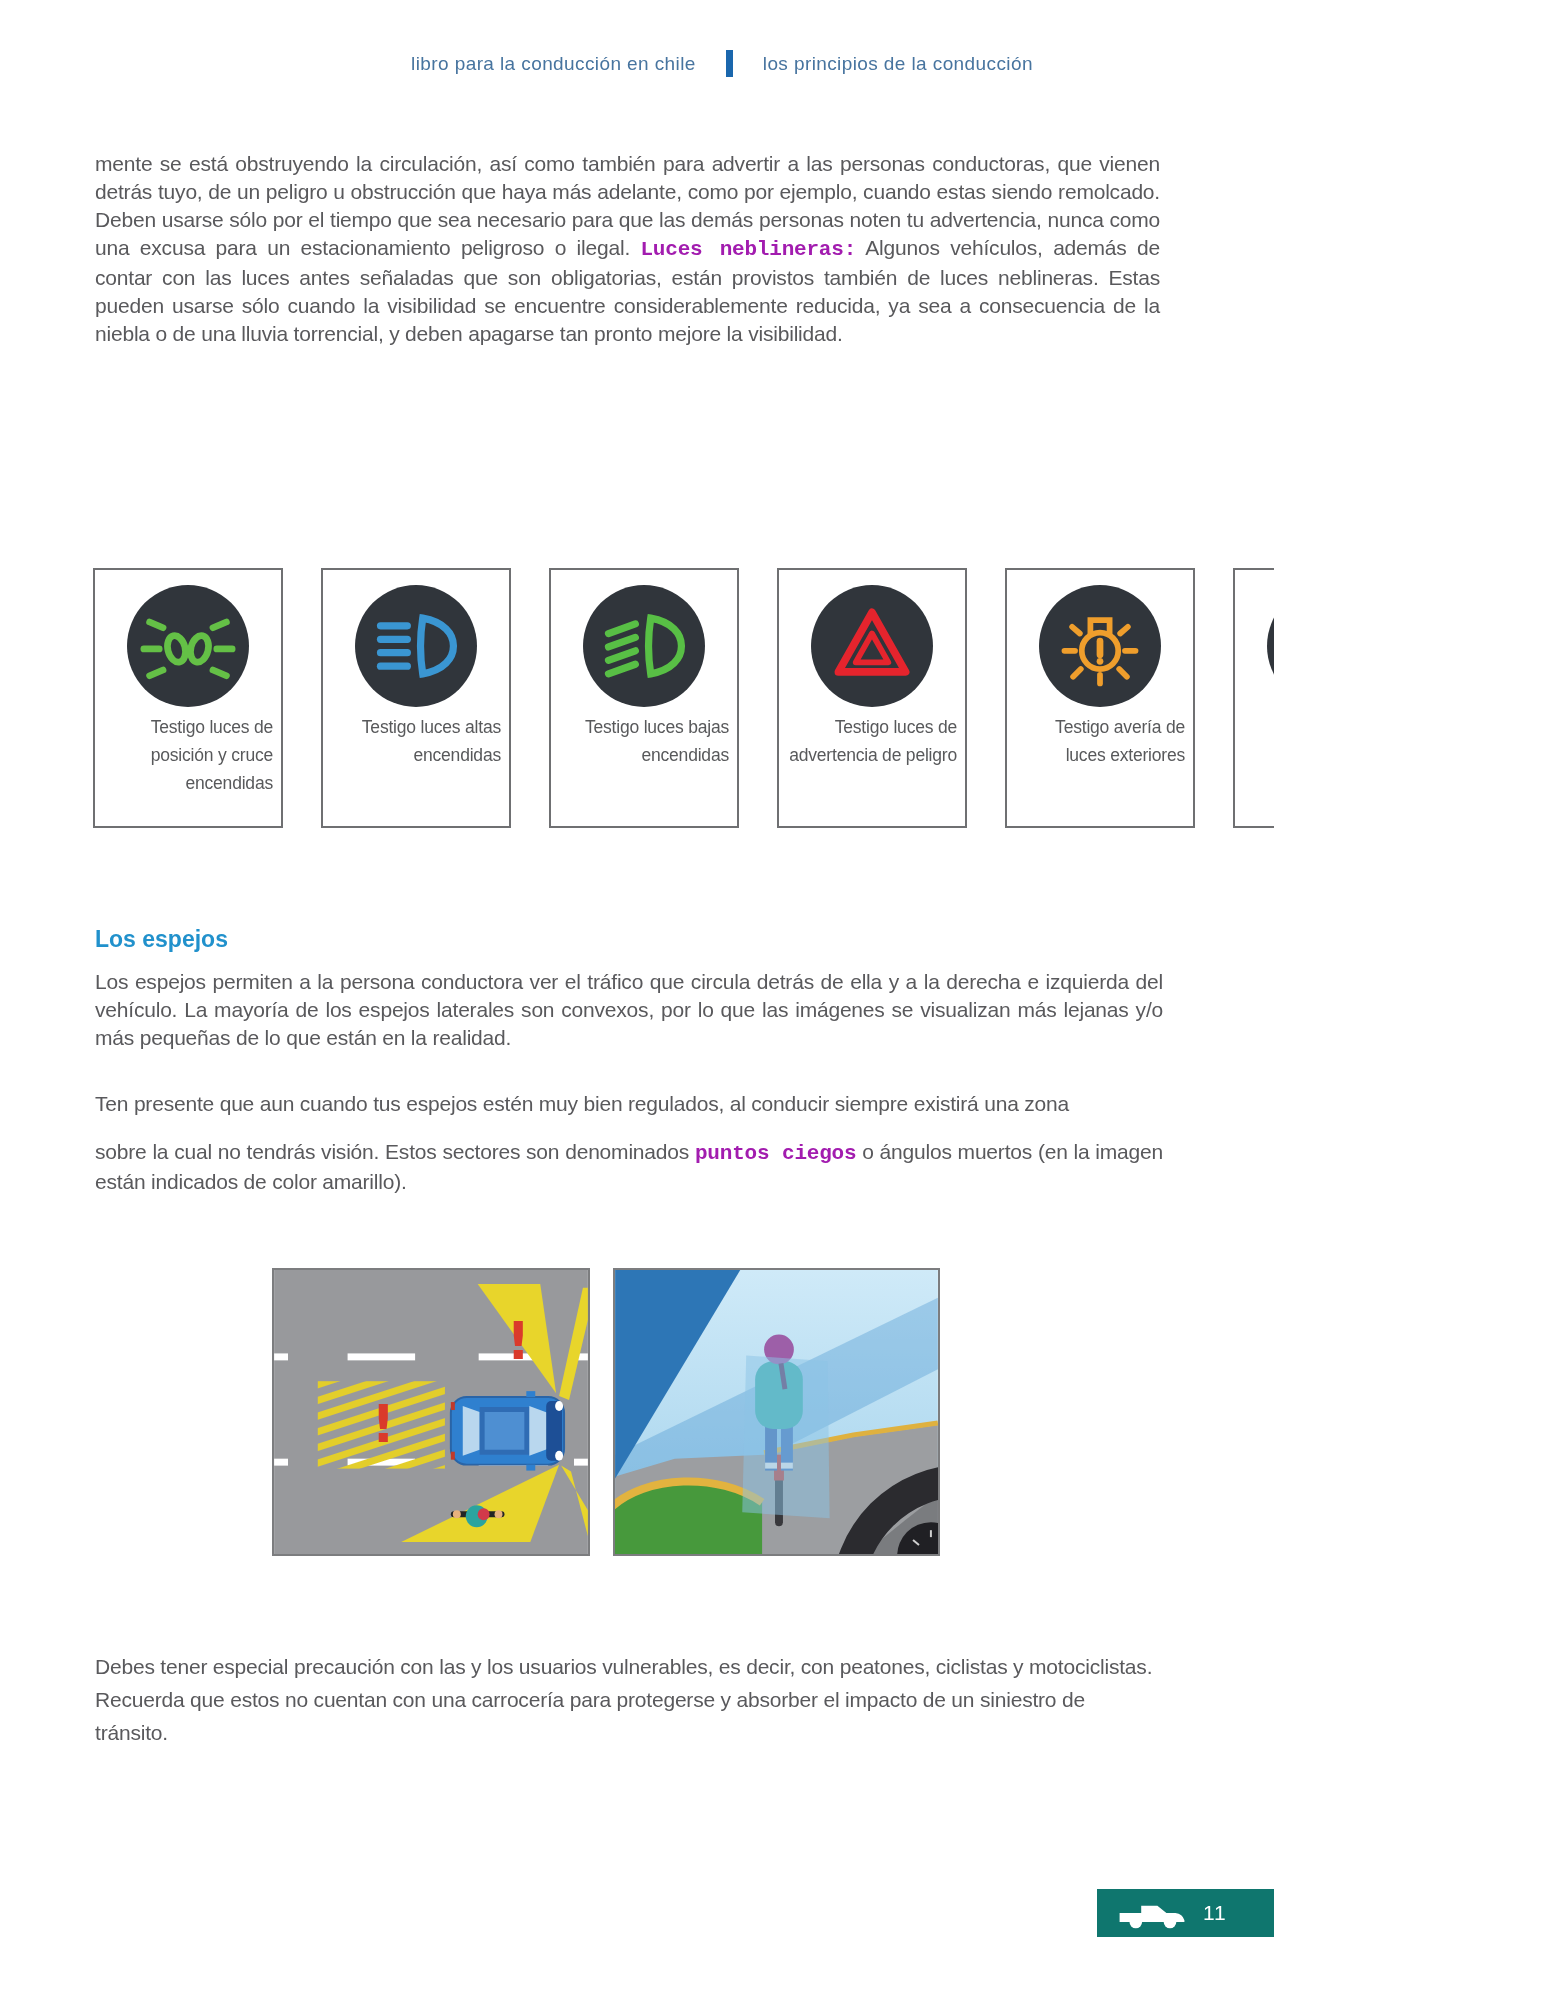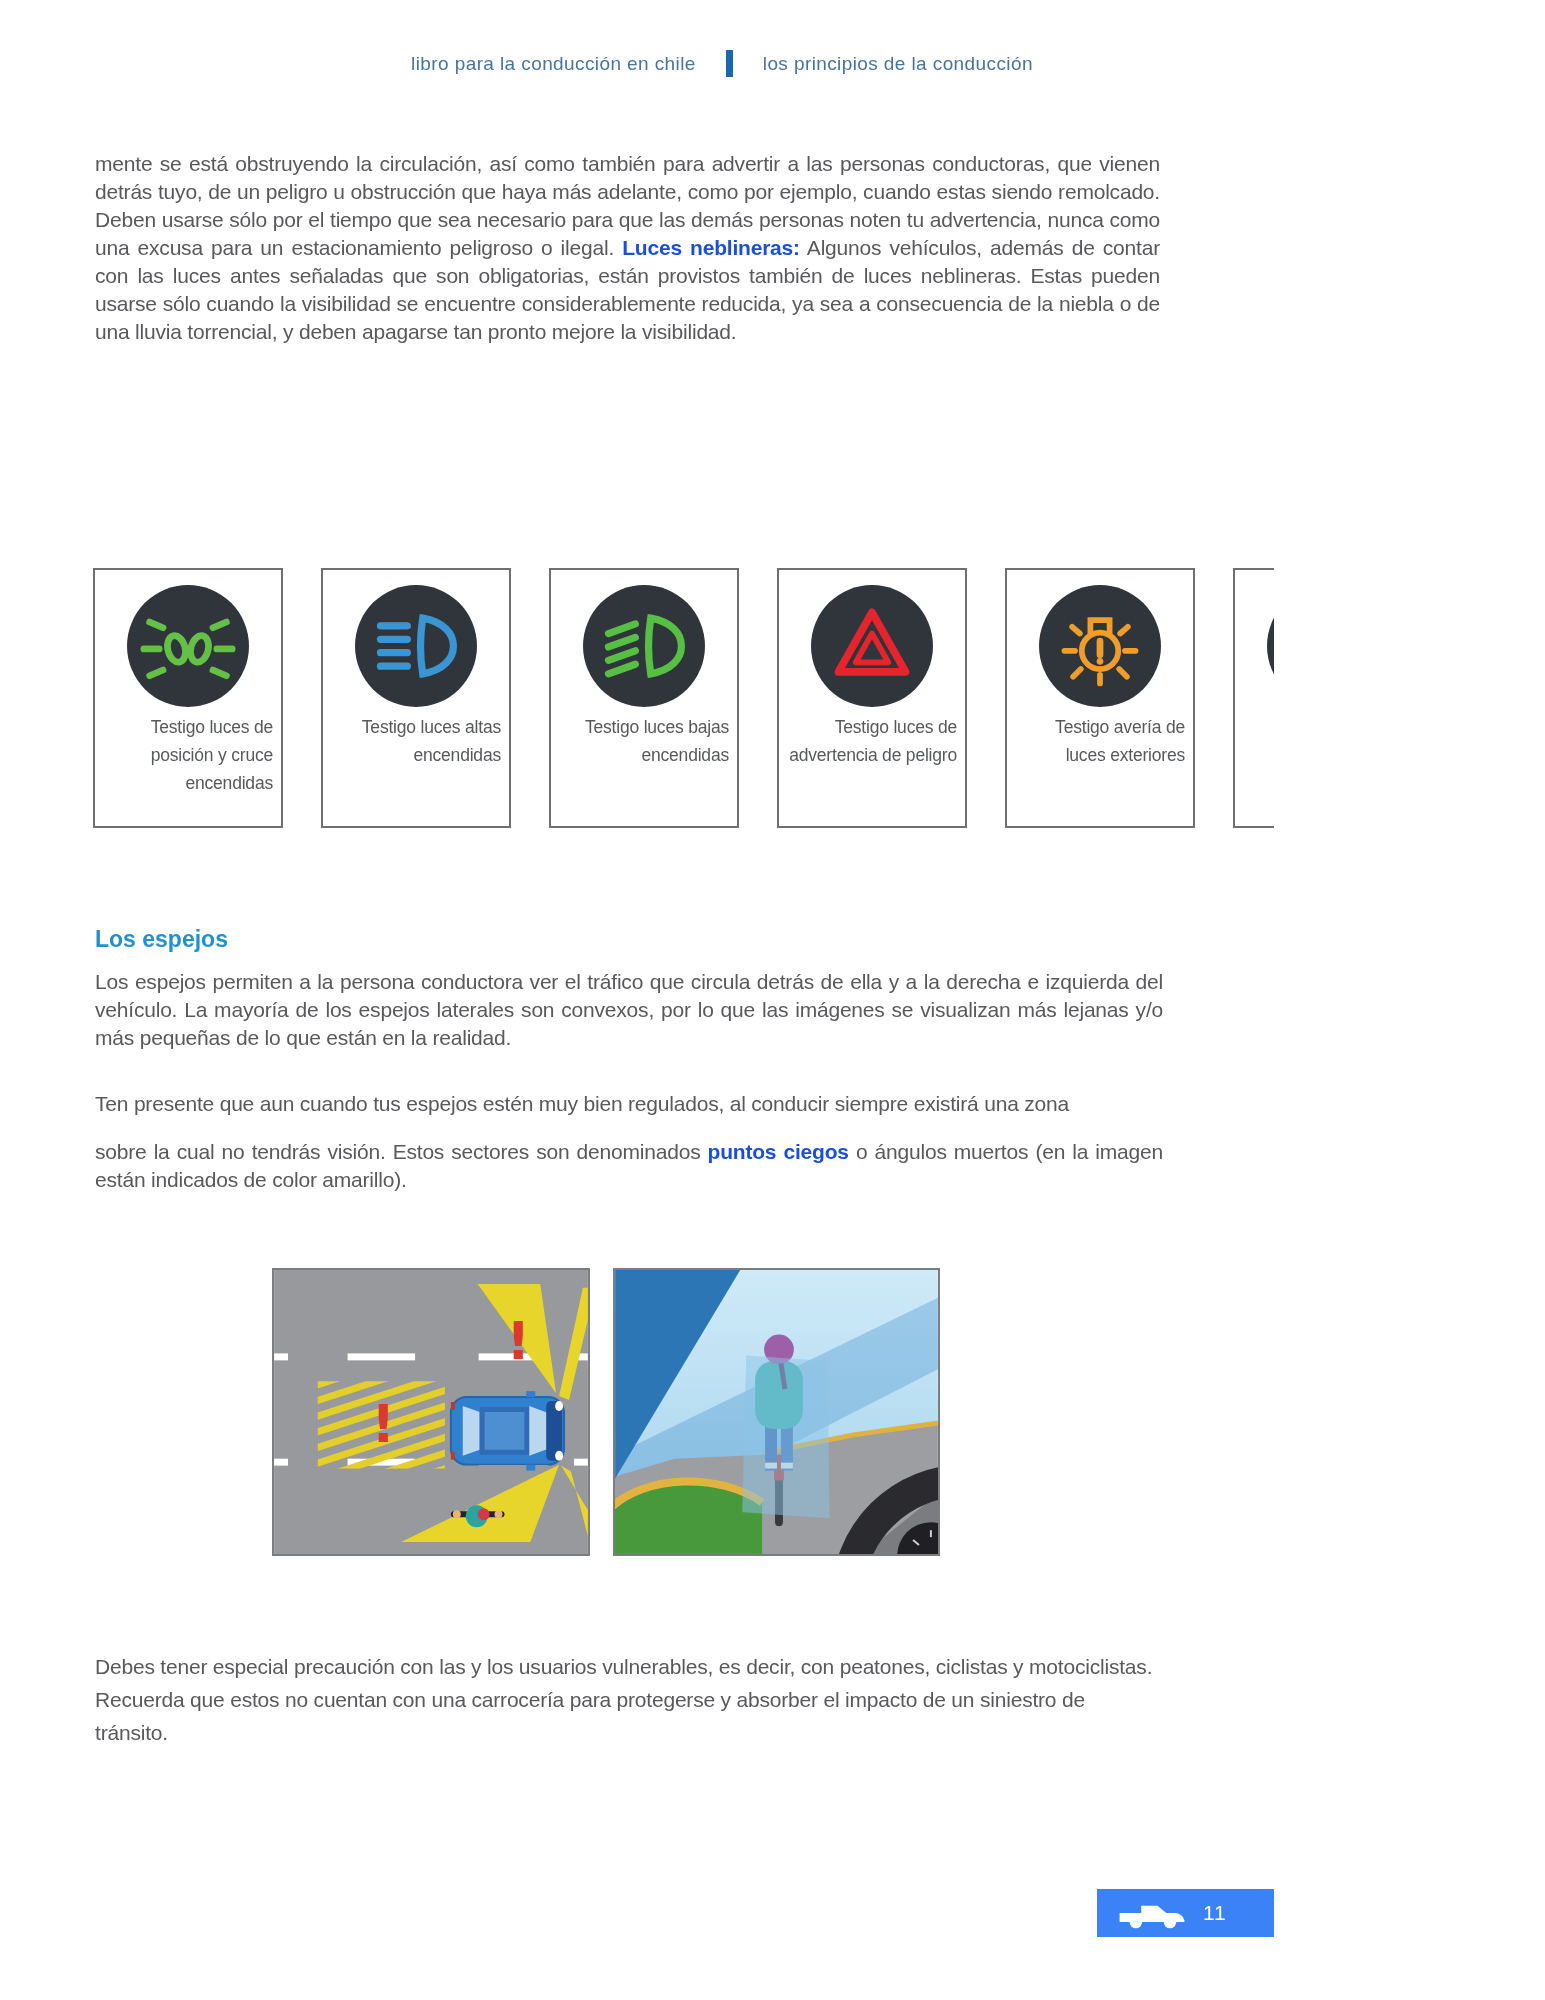--- a/index.html
+++ b/index.html
@@ -8,39 +8,39 @@
 
   
   .header{position:absolute;top:50px;left:0;width:100%;display:flex;justify-content:center;
           align-items:center;transform:translateX(85px);gap:30px;}
   .header .hlabel{font-size:19px;color:#47749f;letter-spacing:.4px;}
   .hsep{width:7px;height:27px;background:#1a67ad;}
 
   
   .body-text{position:absolute;font-size:21px;line-height:28px;color:#59595c;
              text-align:justify;letter-spacing:-0.2px;}
-  .body-text b{font-weight:bold;color:#1d4ed8;}
+  .body-text b{font-weight:bold;color:#a21caf;font-family:Liberation Mono, monospace;}
 
   
   .indicators{position:absolute;left:93px;top:568px;width:1332px;display:flex;gap:38px;}
   .ind-box{width:186px;height:256px;border:2px solid #6f7072;background:#fff;box-sizing:content-box;}
   .ind-circle{width:122px;height:122px;border-radius:50%;background:#30353b;margin:15px auto 6px auto;
               display:flex;align-items:center;justify-content:center;}
   .ind-circle svg{width:96px;height:96px;}
   .ind-caption{font-size:17.5px;line-height:28px;color:#58595b;text-align:right;padding:0 8px;
                letter-spacing:-0.2px;}
 
   .section-heading{position:absolute;left:95px;top:926px;font-size:23px;font-weight:bold;color:#2191cc;}
 
   
   .figure{position:absolute;border:2px solid #7c7d7f;box-sizing:border-box;}
   .figure svg{display:block;width:100%;height:100%;}
 
   
-  .footer-bar{position:absolute;top:1889px;right:0;width:177px;height:48px;background:#3b82f6;
+  .footer-bar{position:absolute;top:1889px;right:0;width:177px;height:48px;background:#0f766e;
               display:flex;align-items:center;gap:12px;padding-left:16px;box-sizing:border-box;}
   .footer-bar svg{width:78px;height:36px;}
   .page-num{color:#ffffff;font-size:21px;letter-spacing:1px;}
 
   .excl{font-family:"DejaVu Sans",sans-serif;font-weight:bold;}
 </style>
 </head>
 <body>
 
 <div id="page">

